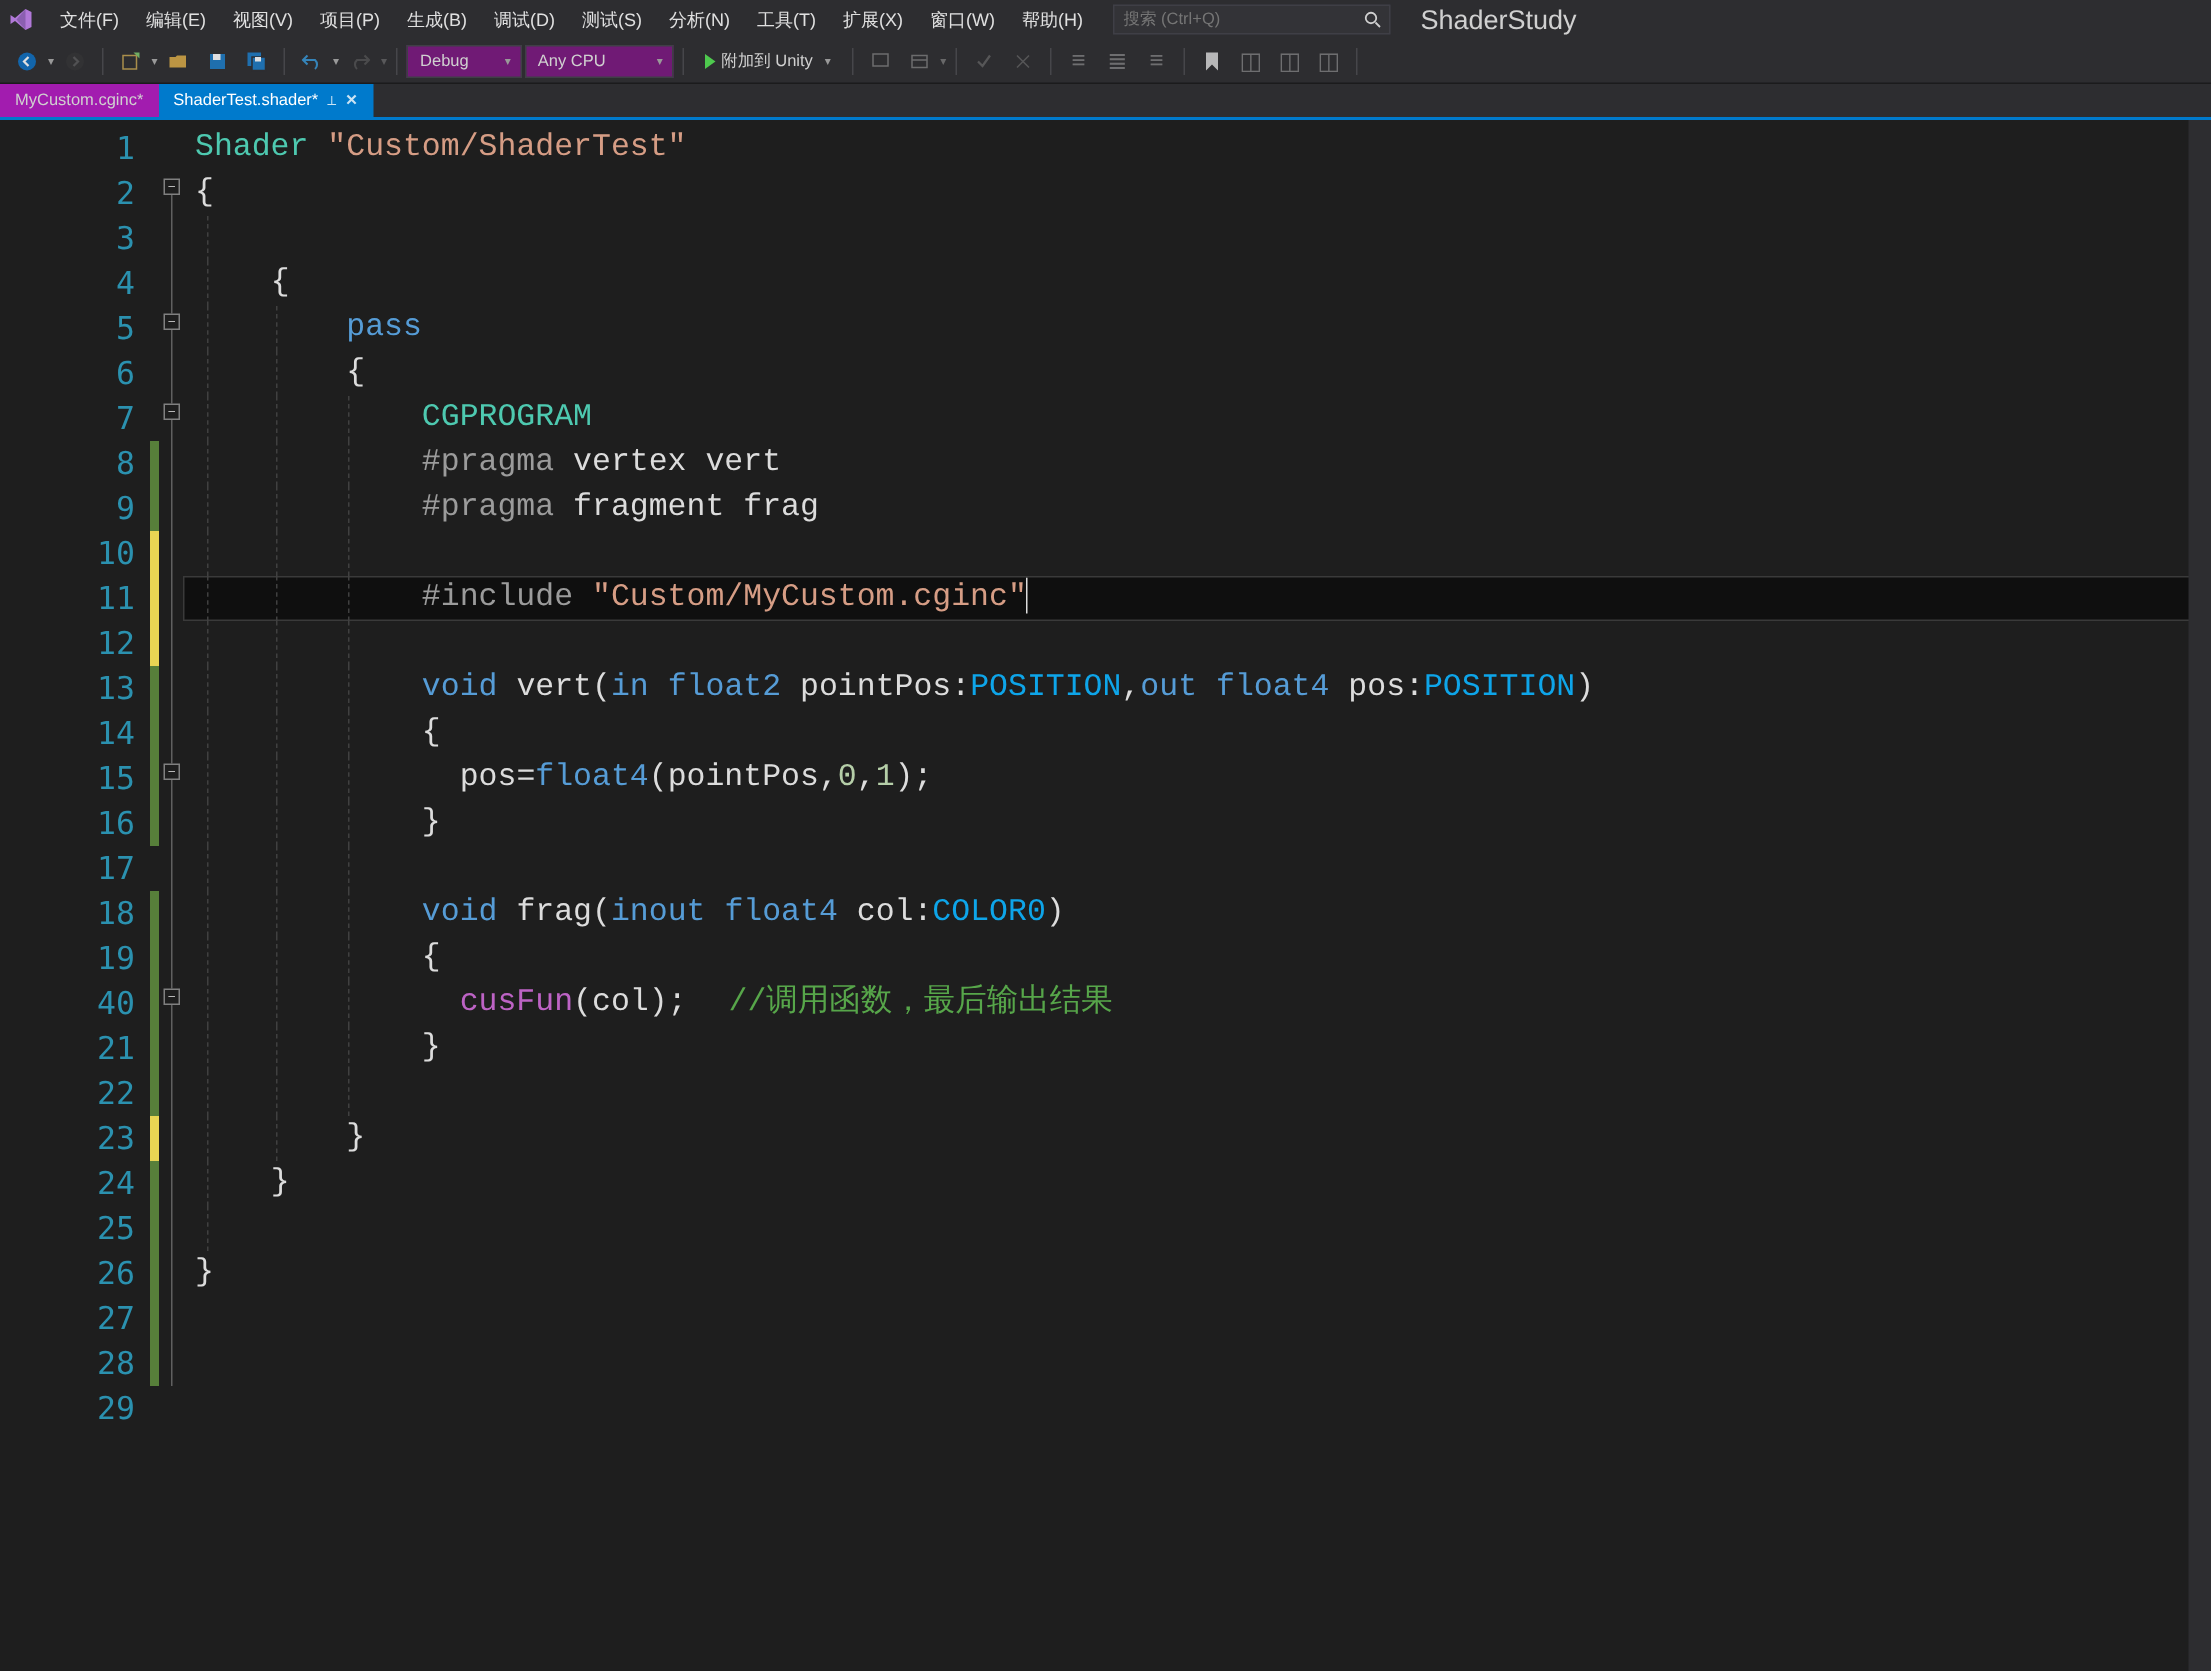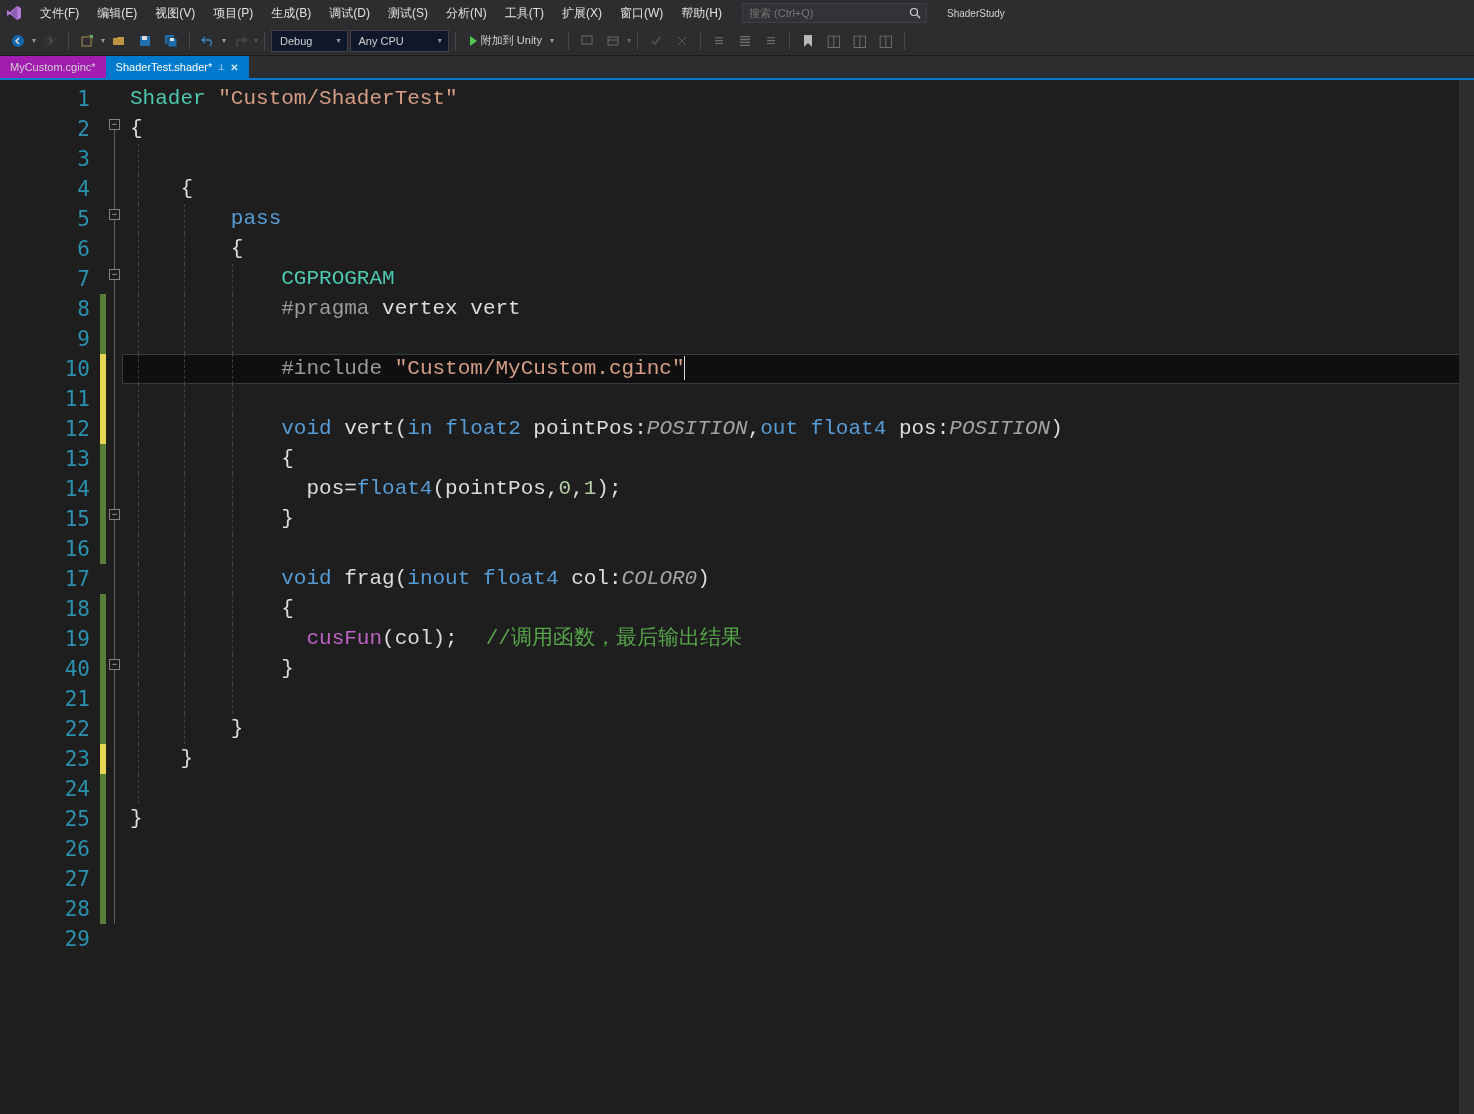--- a/index.html
+++ b/index.html
@@ -5,27 +5,27 @@
   * { margin: 0; padding: 0; box-sizing: border-box; }
   html, body { width: 1474px; height: 1114px; background: #1e1e1e; font-family: "Segoe UI", Tahoma, sans-serif; color: #d0d0d0; overflow: hidden; }
   
   
   .menubar { height: 26px; background: #2d2d30; display: flex; align-items: center; padding: 0 4px; font-size: 12px; gap: 2px; }
   .vs-logo { width: 20px; height: 20px; display: flex; align-items: center; justify-content: center; margin-right: 6px; }
   .menu-item { padding: 3px 8px; cursor: default; color: #e0e0e0; }
   .search-box { margin-left: 10px; width: 185px; height: 20px; background: #333337; border: 1px solid #3f3f46; position: relative; display: flex; align-items: center; }
   .search-box input { background: transparent; border: none; color: #999; font-size: 11px; padding: 0 6px; flex: 1; outline: none; }
   .search-icon { width: 18px; height: 18px; display: flex; align-items: center; justify-content: center; margin-right: 2px; }
-  .solution-name { margin-left: 18px; color: #d0d0d0; font-size: 10px; }
+  .solution-name { margin-left: 18px; color: #d0d0d0; font-size: 18px; }
 
   
   .toolbar { height: 30px; background: #2d2d30; display: flex; align-items: center; padding: 0 6px; gap: 2px; border-bottom: 1px solid #1b1b1c; }
   .tb-btn { width: 24px; height: 24px; display: flex; align-items: center; justify-content: center; cursor: default; opacity: 0.85; }
   .tb-sep { width: 1px; height: 18px; background: #46464a; margin: 0 4px; }
-  .tb-dropdown { height: 22px; background: #0f172a; border: 1px solid #3f3f46; display: flex; align-items: center; padding: 0 6px 0 8px; font-size: 11px; color: #d0d0d0; cursor: default; gap: 6px; }
+  .tb-dropdown { height: 22px; background: #701a75; border: 1px solid #3f3f46; display: flex; align-items: center; padding: 0 6px 0 8px; font-size: 11px; color: #d0d0d0; cursor: default; gap: 6px; }
   .dd-arrow { font-size: 8px; color: #999; }
   .run-btn { display: flex; align-items: center; gap: 4px; padding: 0 8px; height: 22px; font-size: 11px; color: #d0d0d0; cursor: default; }
   .play-triangle { width: 0; height: 0; border-left: 7px solid #4ec94e; border-top: 5px solid transparent; border-bottom: 5px solid transparent; }
 
   
   .tabrow { height: 24px; background: #2d2d30; display: flex; align-items: stretch; border-bottom: 2px solid #007acc; }
   .tab { padding: 0 10px; display: flex; align-items: center; font-size: 11px; gap: 6px; cursor: default; color: #d0d0d0; }
   .tab.inactive { background: #a21caf; }
   .tab.active { background: #007acc; color: #fff; }
   .tab-close { font-size: 10px; opacity: 0.8; font-weight: bold; }
@@ -54,21 +54,21 @@
   
   .c-type   { color: #4ec9b0; }
   .c-keyword{ color: #569cd6; }
   .c-string { color: #d69d85; }
   .c-punc   { color: #dcdcdc; }
   .c-ident  { color: #dcdcdc; }
   .c-pre    { color: #9b9b9b; }
   .c-preval { color: #dcdcdc; }
   .c-inc    { color: #d69d85; }
   .c-macro  { color: #bd63c5; }
-  .c-sem    { color: #a3a3a3; font-style: italic; }
+  .c-sem    { color: #0ea5e9; }
   .c-num    { color: #b5cea8; }
   .c-comment{ color: #57a64a; margin-left: 28px; }
   .c-kw2    { color: #569cd6; }
   
   .scrollbar-v { position: absolute; right: 0; top: 80px; width: 15px; bottom: 0; background: #2d2d30; }
 </style>
 </head>
 <body>
 
 <div class="menubar">
@@ -276,20 +276,21 @@
 
   <div class="code-area">
     <div class="code-line"><span class="c-type">Shader</span> <span class="c-string">"Custom/ShaderTest"</span></div>
     <div class="code-line"><span class="c-punc">{</span></div>
     <div class="code-line"><span class="indent-guide" style="left:16px"></span></div>
     <div class="code-line"><span class="indent-guide" style="left:16px"></span>    <span class="c-punc">{</span></div>
     <div class="code-line"><span class="indent-guide" style="left:16px"></span><span class="indent-guide" style="left:62px"></span>        <span class="c-keyword">pass</span></div>
     <div class="code-line"><span class="indent-guide" style="left:16px"></span><span class="indent-guide" style="left:62px"></span>        <span class="c-punc">{</span></div>
     <div class="code-line"><span class="indent-guide" style="left:16px"></span><span class="indent-guide" style="left:62px"></span><span class="indent-guide" style="left:110px"></span>            <span class="c-type">CGPROGRAM</span></div>
     <div class="code-line"><span class="indent-guide" style="left:16px"></span><span class="indent-guide" style="left:62px"></span><span class="indent-guide" style="left:110px"></span>            <span class="c-pre">#pragma</span> <span class="c-preval">vertex</span> <span class="c-preval">vert</span></div>
+    <div class="code-line"><span class="indent-guide" style="left:16px"></span><span class="indent-guide" style="left:62px"></span><span class="indent-guide" style="left:110px"></span>            <span class="c-pre">#pragma</span> <span class="c-preval">fragment</span> <span class="c-preval">frag</span></div>
     <div class="code-line"><span class="indent-guide" style="left:16px"></span><span class="indent-guide" style="left:62px"></span><span class="indent-guide" style="left:110px"></span></div>
     <div class="code-line current"><span class="indent-guide" style="left:16px"></span><span class="indent-guide" style="left:62px"></span><span class="indent-guide" style="left:110px"></span>            <span class="c-pre">#include</span> <span class="c-inc">"Custom/MyCustom.cginc"</span><span class="caret"></span></div>
     <div class="code-line"><span class="indent-guide" style="left:16px"></span><span class="indent-guide" style="left:62px"></span><span class="indent-guide" style="left:110px"></span></div>
     <div class="code-line"><span class="indent-guide" style="left:16px"></span><span class="indent-guide" style="left:62px"></span><span class="indent-guide" style="left:110px"></span>            <span class="c-keyword">void</span> <span class="c-ident">vert</span><span class="c-punc">(</span><span class="c-kw2">in</span> <span class="c-keyword">float2</span> <span class="c-ident">pointPos</span><span class="c-punc">:</span><span class="c-sem">POSITION</span><span class="c-punc">,</span><span class="c-kw2">out</span> <span class="c-keyword">float4</span> <span class="c-ident">pos</span><span class="c-punc">:</span><span class="c-sem">POSITION</span><span class="c-punc">)</span></div>
     <div class="code-line"><span class="indent-guide" style="left:16px"></span><span class="indent-guide" style="left:62px"></span><span class="indent-guide" style="left:110px"></span>            <span class="c-punc">{</span></div>
     <div class="code-line"><span class="indent-guide" style="left:16px"></span><span class="indent-guide" style="left:62px"></span><span class="indent-guide" style="left:110px"></span>              <span class="c-ident">pos</span><span class="c-punc">=</span><span class="c-keyword">float4</span><span class="c-punc">(</span><span class="c-ident">pointPos</span><span class="c-punc">,</span><span class="c-num">0</span><span class="c-punc">,</span><span class="c-num">1</span><span class="c-punc">);</span></div>
     <div class="code-line"><span class="indent-guide" style="left:16px"></span><span class="indent-guide" style="left:62px"></span><span class="indent-guide" style="left:110px"></span>            <span class="c-punc">}</span></div>
     <div class="code-line"><span class="indent-guide" style="left:16px"></span><span class="indent-guide" style="left:62px"></span><span class="indent-guide" style="left:110px"></span></div>
     <div class="code-line"><span class="indent-guide" style="left:16px"></span><span class="indent-guide" style="left:62px"></span><span class="indent-guide" style="left:110px"></span>            <span class="c-keyword">void</span> <span class="c-ident">frag</span><span class="c-punc">(</span><span class="c-kw2">inout</span> <span class="c-keyword">float4</span> <span class="c-ident">col</span><span class="c-punc">:</span><span class="c-sem">COLOR0</span><span class="c-punc">)</span></div>
     <div class="code-line"><span class="indent-guide" style="left:16px"></span><span class="indent-guide" style="left:62px"></span><span class="indent-guide" style="left:110px"></span>            <span class="c-punc">{</span></div>

